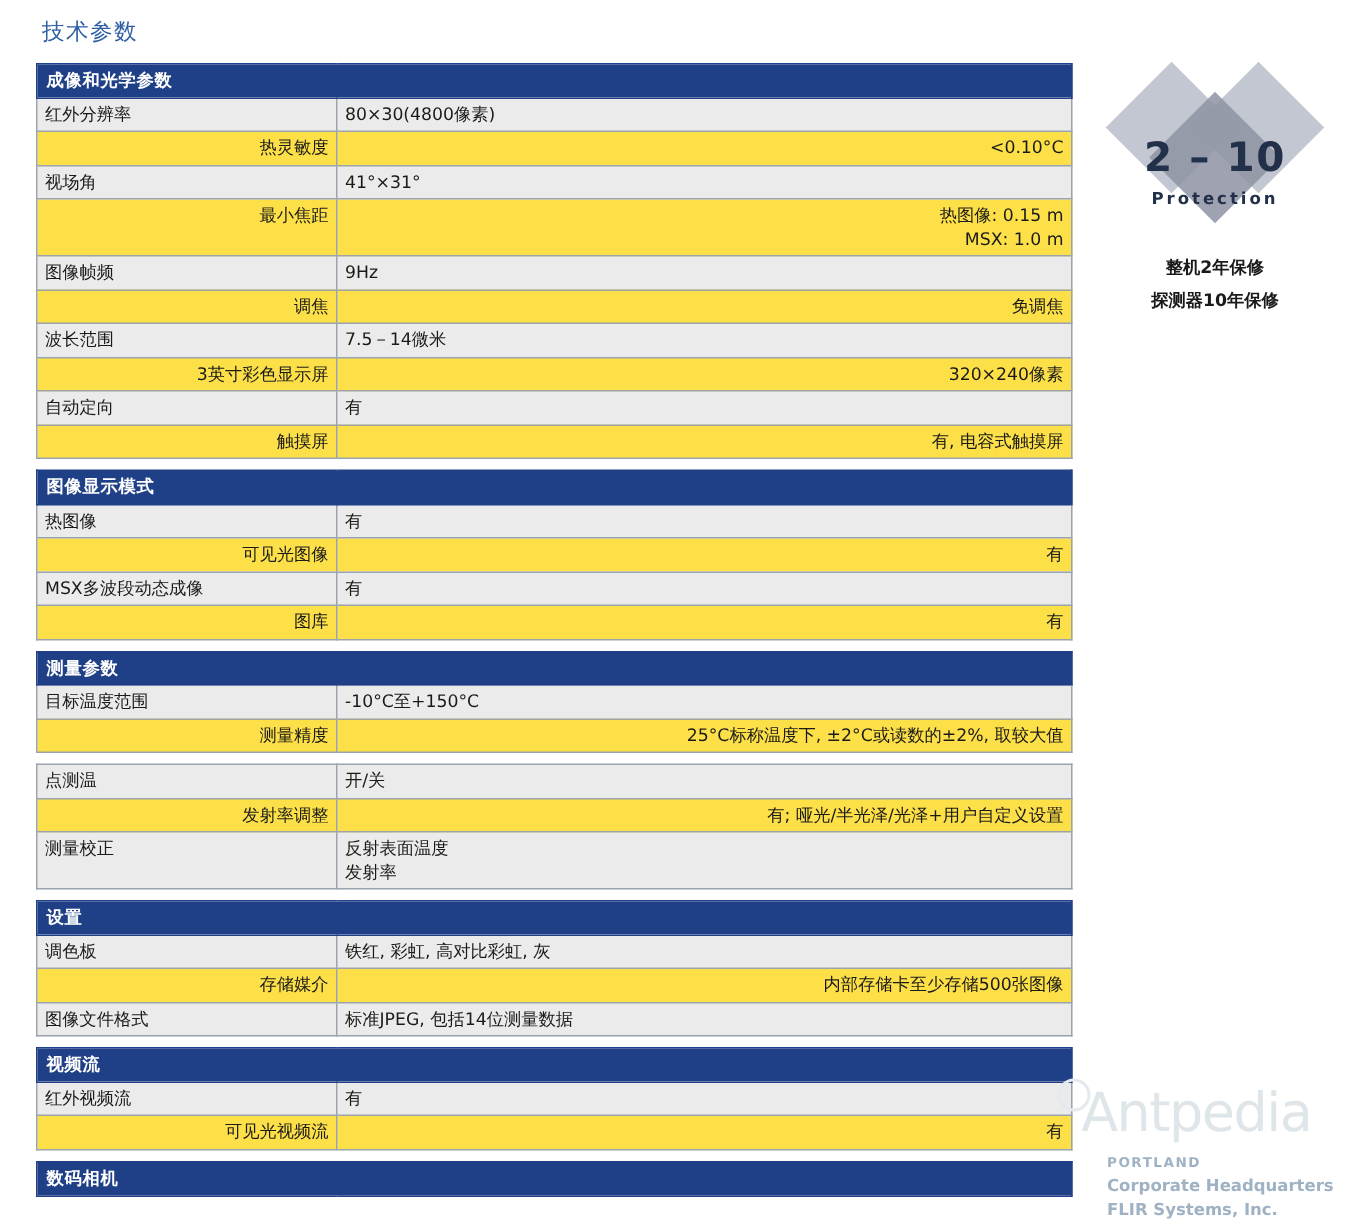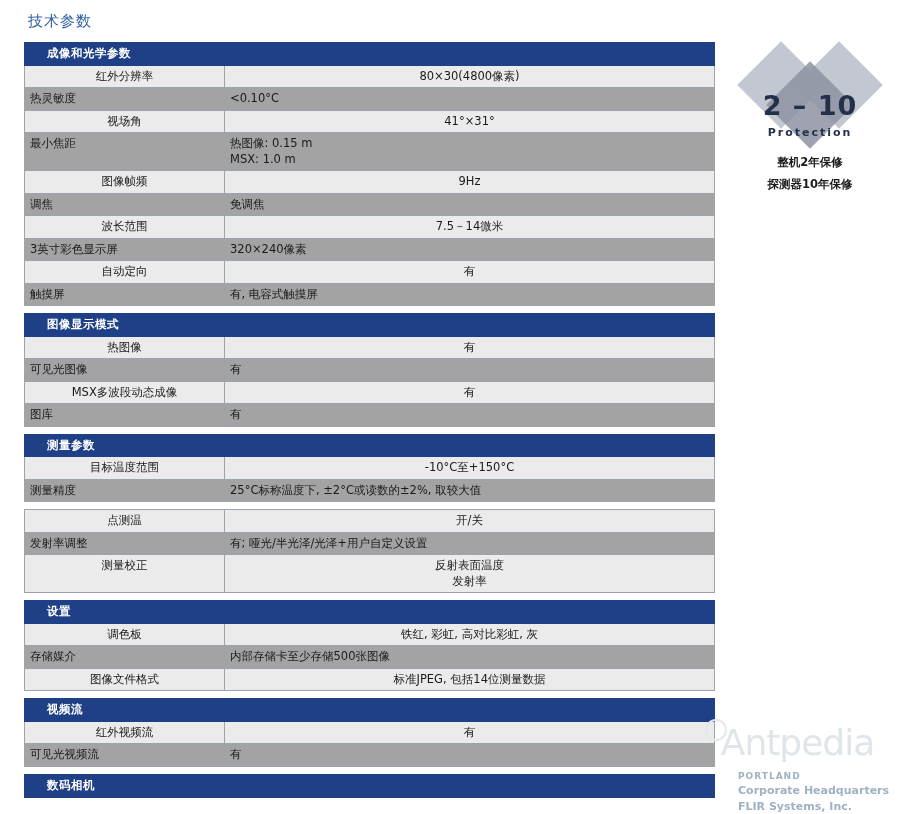--- a/index.html
+++ b/index.html
@@ -42,35 +42,35 @@
     border: 1px solid #9aa3ae;
     padding: 3px 5px;
     vertical-align: top;
     line-height: 1.35;
   }
   .spec-table tr.section td {
     background: #1f3f86;
     color: #ffffff;
     font-weight: bold;
     border: 1px solid #1f3f86;
-    padding: 3px 22px;
+    padding: 3px 6px;
     letter-spacing: .5px;
   }
   .spec-table tr.spacer td {
     border: none;
     background: #ffffff;
     height: 7px;
     padding: 0;
   }
   .spec-table tr.shaded td {
     background: #ebebeb;
-    text-align: center;
   }
   .spec-table tr.plain td {
-    background: #a3a3a3;
+    background: #fde047;
+    text-align: right;
   }
   .col-label { width: 200px; }
   .col-value { width: 490px; }
   .ml { white-space: pre-line; }
 
   
   .badge-area {
     position: absolute;
     left: 735px;
     top: 48px;
@@ -106,20 +106,21 @@
   .badge-sub {
     position: absolute;
     left: 0; right: 0;
     top: 78px;
     font-size: 11px;
     font-weight: bold;
     color: #22304a;
     letter-spacing: 2px;
   }
   .badge-lines {
+    margin-top: 16px;
     font-size: 11.5px;
     font-weight: bold;
     color: #1a1a1a;
     line-height: 1.9;
   }
 
   
   .watermark {
     position: absolute;
     left: 700px;

